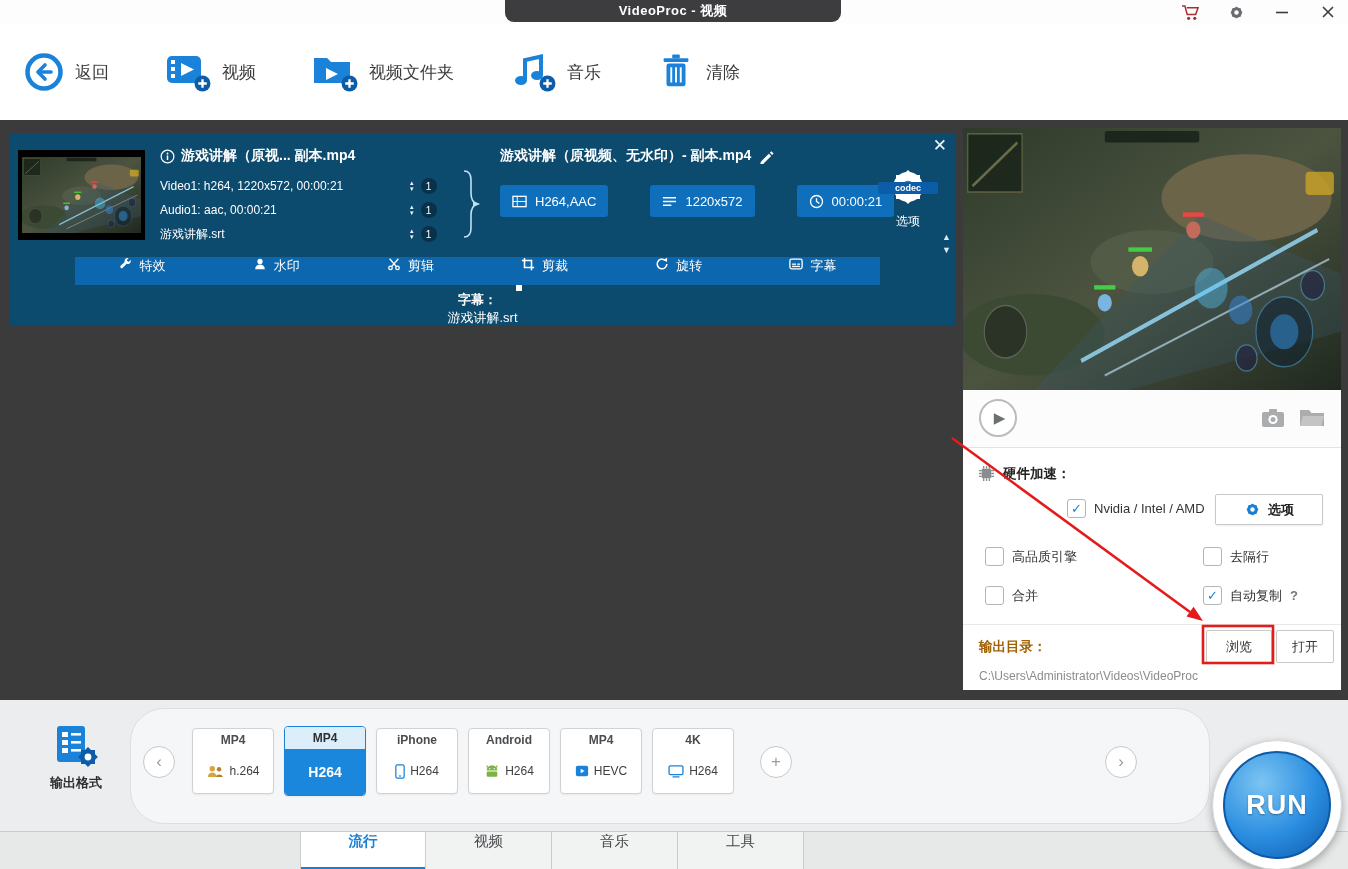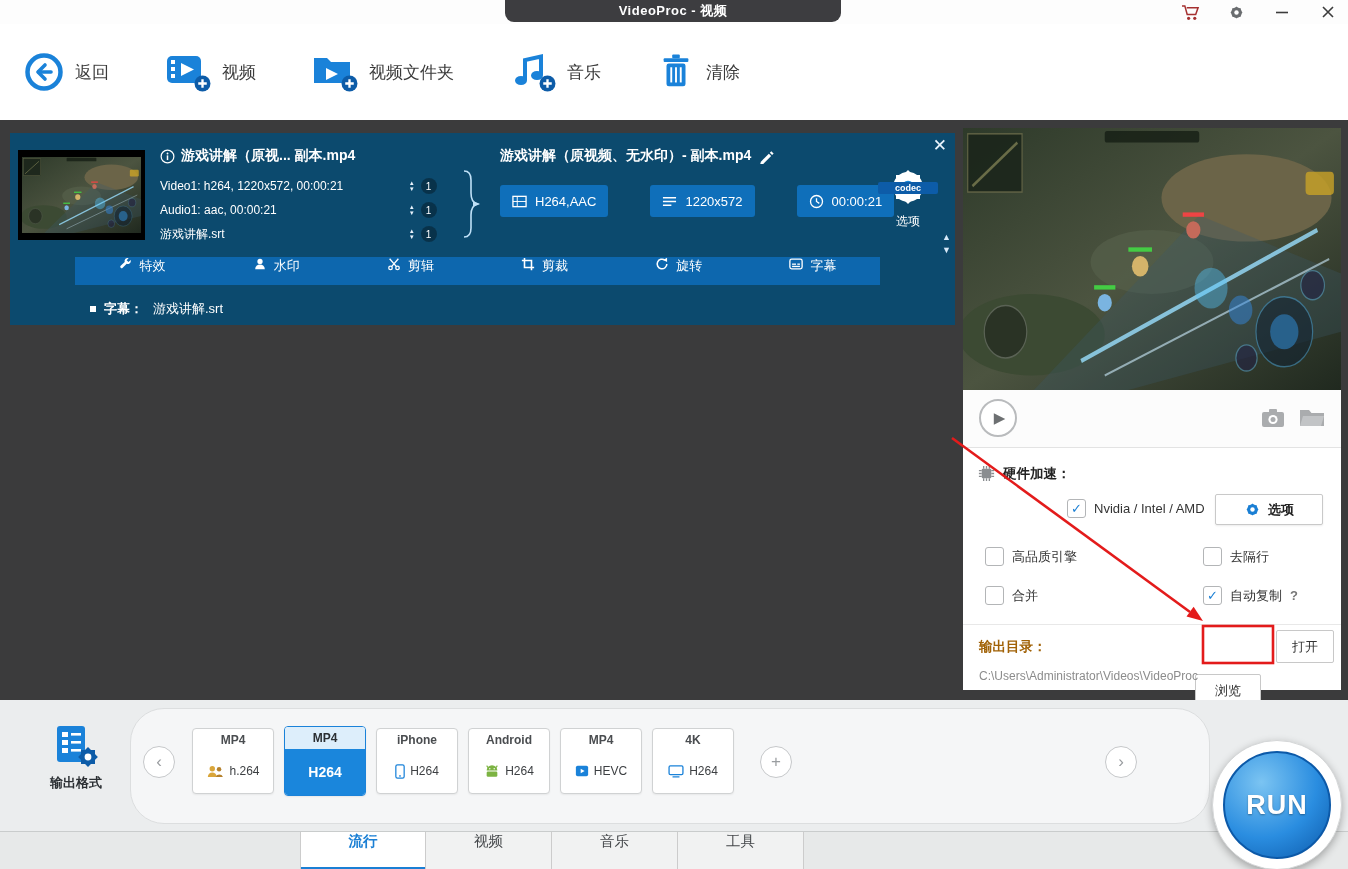--- a/index.html
+++ b/index.html
@@ -44,21 +44,21 @@
   .codec-gear{position:relative;display:inline-block;width:48px;height:48px;}
   .codec-band{position:absolute;left:-6px;right:-6px;top:19px;background:#0d5ca8;color:#fff;
               font-size:9px;font-weight:bold;border-radius:2px;padding:1px 0;}
   .codec-opt{font-size:12px;color:#fff;margin-top:-2px;}
   .panel-close{position:absolute;right:8px;top:4px;font-size:17px;color:#eaf4fd;cursor:pointer;line-height:17px;}
   .spinners{position:absolute;right:4px;top:100px;display:flex;flex-direction:column;gap:4px;
             font-size:9px;color:#d7e9f9;line-height:9px;text-align:center;cursor:pointer;}
 
   .etabs{position:absolute;left:65px;top:124px;width:805px;height:28px;background:#0d67ae;display:flex;}
   .etab{flex:1;display:flex;justify-content:center;gap:7px;font-size:13px;color:#fff;cursor:pointer;}
-  .sub-row{position:absolute;left:0;top:152px;right:0;height:48px;display:flex;align-items:center;font-size:13px;}
+  .sub-row{position:absolute;left:0;top:152px;right:0;height:48px;display:flex;align-items:center;font-size:13px;flex-direction:column;}
   .sub-bullet{width:6px;height:6px;background:#fff;margin-left:80px;margin-right:8px;}
   .sub-label{font-weight:bold;margin-right:10px;}
 
   
   .preview-panel{position:absolute;left:963px;top:8px;width:378px;height:562px;background:#fff;}
   .preview{position:absolute;left:0;top:0;right:0;height:262px;background:#000;overflow:hidden;}
   .preview svg{width:100%;height:100%;}
   .pv-controls{position:absolute;left:0;top:262px;right:0;height:57px;background:#fcfcfc;border-bottom:1px solid #e3e3e3;}
   .play-btn{position:absolute;left:16px;top:9px;width:38px;height:38px;border-radius:50%;border:2px solid #b9bbbd;
             background:#fff;display:flex;align-items:center;justify-content:center;font-size:15px;color:#6d7072;
@@ -459,21 +459,21 @@
         </div>
         <div class="cb-row" style="left:240px;top:138px;">
           <span class="cb checked"></span>
           <span>自动复制</span>
           <span style="font-weight:bold;color:#777;">?</span>
         </div>
 
         <div class="divider"></div>
 
         <div class="outdir-label">输出目录：</div>
-        <div class="btn-plain" style="left:232px;top:182px;width:64px;margin-top:44px;">
+        <div class="btn-plain" style="left:243px;top:182px;width:64px;">
           <span>浏览</span>
         </div>
         <div class="btn-plain" style="left:313px;top:182px;width:56px;">
           <span>打开</span>
         </div>
         <div class="out-path">C:\Users\Administrator\Videos\VideoProc</div>
       </div>
     </div>
   </div>
 

